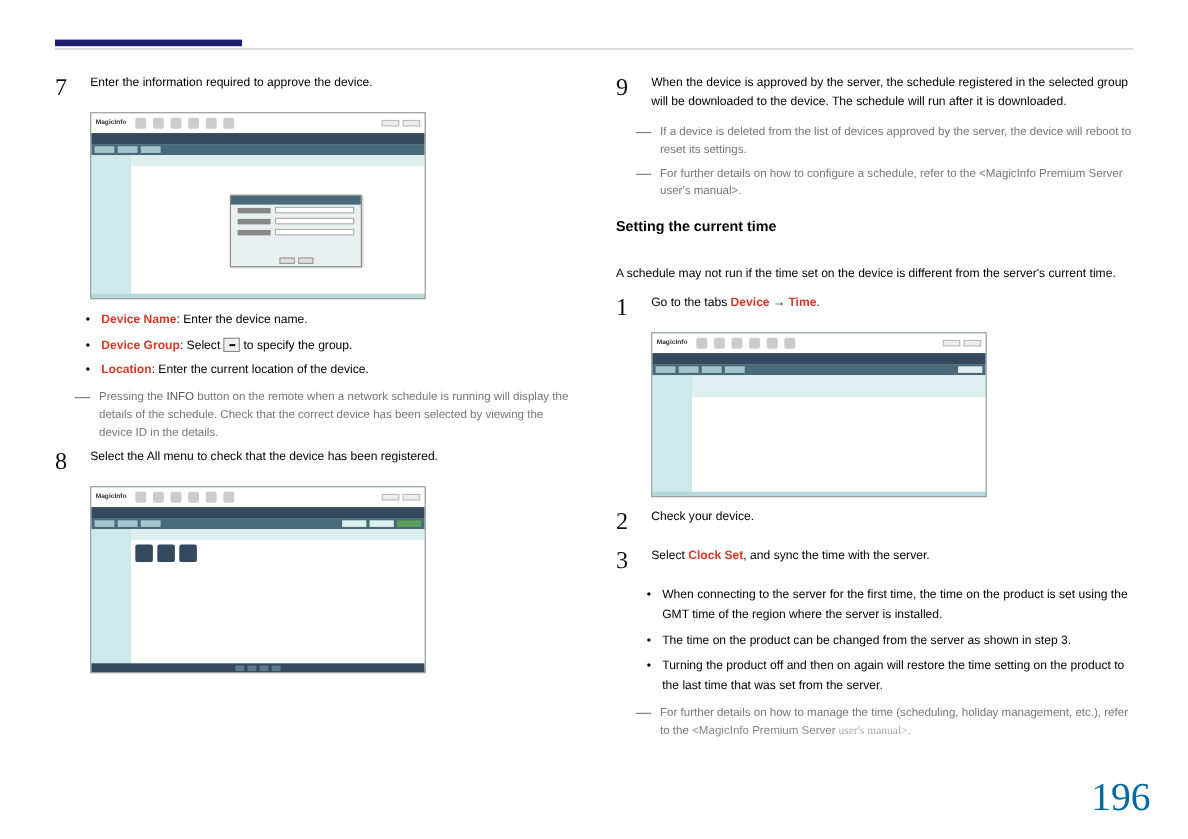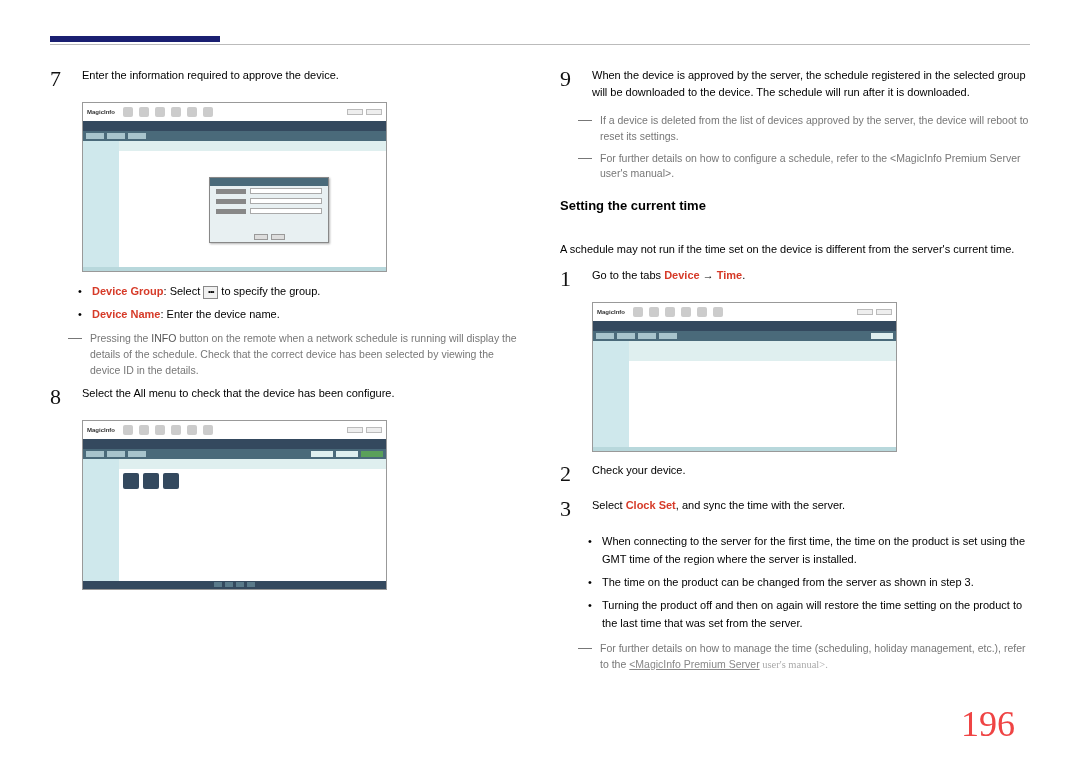--- a/index.html
+++ b/index.html
@@ -14,21 +14,21 @@
   .step-body { flex: 1; }
   .bullets { margin: 8px 0 8px 28px; font-size: 11px; line-height: 1.7; }
   .bullets li { list-style: none; position: relative; padding-left: 14px; margin-bottom: 4px; }
   .bullets li::before { content: "•"; position: absolute; left: 0; top: 0; }
   .note { display: flex; gap: 8px; font-size: 10.5px; color: #777; line-height: 1.5; margin: 6px 0 6px 18px; }
   .note .dash { flex-shrink: 0; width: 14px; height: 1px; border-top: 1px solid #777; margin-top: 7px; }
   .note .nbody { flex: 1; }
   .red { color: #d63a28; font-weight: bold; }
   .b { font-weight: normal; }
   .thinlabel { color: #aaa; font-family: Liberation Serif, serif; }
-  .underline { text-decoration: underline; color: #888; text-align: right; }
+  .underline { color: #888; text-align: right; }
   .screenshot { width: 305px; height: 170px; background: #b8d8dc; border: 1px solid #999; margin: 6px 0 10px 32px; position: relative; overflow: hidden; font-size: 5px; }
   .screenshot.short { height: 150px; }
   .ss-top { height: 18px; background: #fff; display: flex; align-items: center; padding: 0 4px; }
   .ss-logo { font-weight: bold; color: #333; font-size: 6px; }
   .ss-icons { display: flex; gap: 6px; margin-left: 8px; }
   .ss-icons span { width: 10px; height: 10px; background: #ccc; border-radius: 2px; }
   .ss-right { margin-left: auto; display: flex; gap: 3px; }
   .ss-right span { width: 16px; height: 6px; background: #eee; border: 1px solid #bbb; }
   .ss-tabbar { height: 10px; background: #34495e; }
   .ss-toolbar { height: 10px; background: #4a6a7a; display: flex; align-items: center; gap: 3px; padding: 0 3px; }
@@ -44,21 +44,21 @@
   .ss-dialog .dlg-row .inp { flex: 1; height: 6px; background: #fff; border: 1px solid #aaa; }
   .ss-dialog .dlg-foot { position: absolute; bottom: 2px; left: 0; right: 0; display: flex; justify-content: center; gap: 3px; }
   .ss-dialog .dlg-foot span { width: 14px; height: 6px; background: #ddd; border: 1px solid #999; }
   .ss-power { display: flex; gap: 4px; padding: 4px; }
   .ss-power span { width: 16px; height: 16px; background: #34495e; border-radius: 2px; }
   .ss-footer { position: absolute; bottom: 0; left: 0; right: 0; height: 8px; background: #34495e; display: flex; justify-content: center; align-items: center; gap: 3px; }
   .ss-footer span { width: 8px; height: 5px; background: #5a7a8a; }
   .section-h { font-size: 13px; font-weight: bold; margin: 16px 0 6px 0; }
   .sub { font-size: 11px; line-height: 1.6; margin-bottom: 8px; margin-top: 28px; }
   .dots-btn { display: inline-flex; align-items: center; justify-content: center; width: 15px; height: 13px; border: 1px solid #888; background: #f0f0f0; font-size: 8px; vertical-align: middle; letter-spacing: -1px; }
-  .page-num { position: absolute; right: 65px; bottom: 18px; font-family: "Georgia", serif; font-size: 36px; color: #ef4444; }
+  .page-num { position: absolute; right: 34px; bottom: 18px; font-family: "Georgia", serif; font-size: 36px; color: #0369a1; }
   .ss-toolbar .spacer { flex: 1; }
   .ss-toolbar .rbtn { width: 22px; height: 6px; background: #dfefef; }
   .ss-toolbar .gbtn { width: 22px; height: 6px; background: #5aa05a; }
 </style>
 </head>
 <body>
 
 <div class="page">
   <div class="accent-bar"></div>
   <hr class="rule">
@@ -115,38 +115,41 @@
             <div class="dlg-foot">
                 <span></span>
                 <span></span>
               </div>
           </div>
         </div>
       </div>
 
       <ul class="bullets">
         <li>
+          <span class="red">Device Name</span><span>: Enter the device name.</span>
+        </li>
+        <li>
           <span class="red">Device Group</span><span>: Select </span><span class="dots-btn">•••</span><span> to specify the group.</span>
         </li>
         <li>
-          <span class="red">Device Name</span><span>: Enter the device name.</span>
+          <span class="red">Location</span><span>: Enter the current location of the device.</span>
         </li>
       </ul>
 
       <div class="note">
         <span class="dash"></span>
         <div class="nbody">
           <span>Pressing the </span><span class="b" style="color:#555">INFO</span><span> button on the remote when a network schedule is running will display the details of the schedule. Check that the correct device has been selected by viewing the device ID in the details.</span>
         </div>
       </div>
 
       <div class="step">
         <div class="step-num">8</div>
         <div class="step-body">
-          <span>Select the </span><span class="b">All</span><span> menu to check that the device has been configure.</span>
+          <span>Select the </span><span class="b">All</span><span> menu to check that the device has been registered.</span>
         </div>
       </div>
 
       <div class="screenshot">
         <div class="ss-top">
           <span class="ss-logo">MagicInfo</span>
           <div class="ss-icons">
               <span></span>
               <span></span>
               <span></span>

